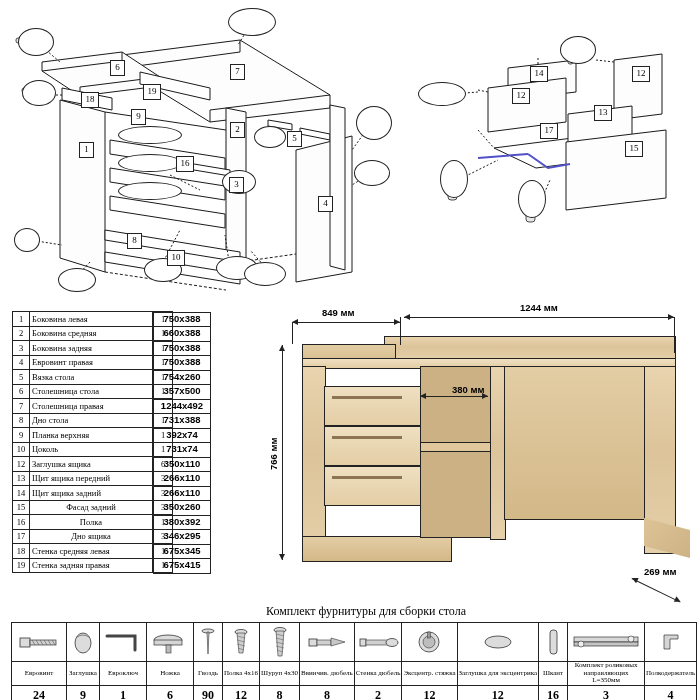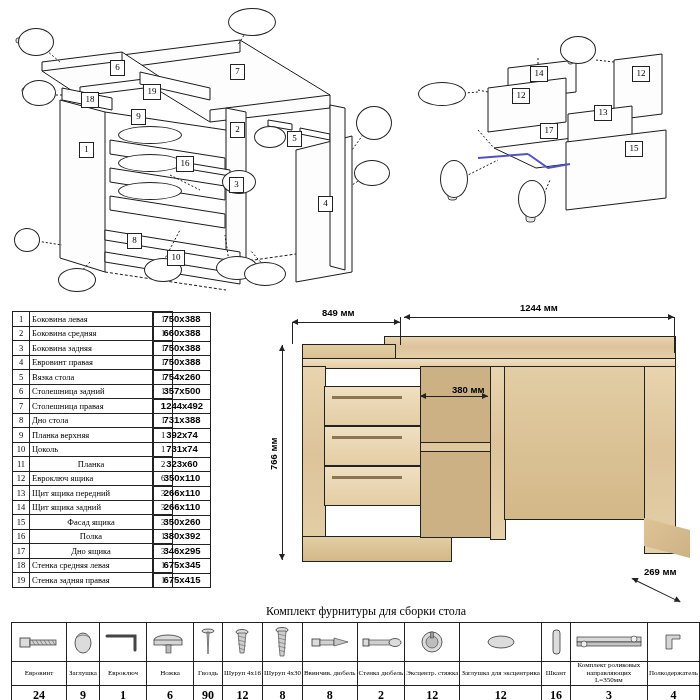--- a/index.html
+++ b/index.html
@@ -269,21 +269,21 @@
           <td class="q">1</td>
         </tr>
         <tr>
           <td class="n">5</td>
           <td class="nm">Вязка стола</td>
           <td class="dim">754x260</td>
           <td class="q">1</td>
         </tr>
         <tr>
           <td class="n">6</td>
-          <td class="nm">Столешница задний</td>
+          <td class="nm">Столешница стола</td>
           <td class="dim">357x500</td>
           <td class="q">1</td>
         </tr>
         <tr>
           <td class="n">7</td>
           <td class="nm">Столешница правая</td>
           <td class="dim">1244x492</td>
           <td class="q">1</td>
         </tr>
         <tr>
@@ -298,46 +298,40 @@
           <td class="dim">392x74</td>
           <td class="q">1</td>
         </tr>
         <tr>
           <td class="n">10</td>
           <td class="nm">Цоколь</td>
           <td class="dim">731x74</td>
           <td class="q">1</td>
         </tr>
         <tr>
-          <td class="n">11</td>
-          <td class="nm ctr">Планка</td>
-          <td class="dim">323x60</td>
-          <td class="q">2</td>
-        </tr>
-        <tr>
           <td class="n">12</td>
-          <td class="nm">Евроключ ящика</td>
+          <td class="nm">Заглушка ящика</td>
           <td class="dim">350х110</td>
           <td class="q">6</td>
         </tr>
         <tr>
           <td class="n">13</td>
           <td class="nm">Щит ящика передний</td>
           <td class="dim">266х110</td>
           <td class="q">3</td>
         </tr>
         <tr>
           <td class="n">14</td>
           <td class="nm">Щит ящика задний</td>
           <td class="dim">266х110</td>
           <td class="q">3</td>
         </tr>
         <tr>
           <td class="n">15</td>
-          <td class="nm ctr">Фасад ящика</td>
+          <td class="nm ctr">Фасад задний</td>
           <td class="dim">350x260</td>
           <td class="q">3</td>
         </tr>
         <tr>
           <td class="n">16</td>
           <td class="nm ctr">Полка</td>
           <td class="dim">380х392</td>
           <td class="q">1</td>
         </tr>
         <tr>
@@ -529,21 +523,21 @@
               </svg>
             </div>
           </td>
         </tr>
       <tr class="names" id="hw-names">
           <td>Евровинт</td>
           <td>Заглушка</td>
           <td>Евроключ</td>
           <td>Ножка</td>
           <td>Гвоздь</td>
-          <td>Шуруп 4x16</td>
+          <td>Полка 4x16</td>
           <td>Шуруп 4x30</td>
           <td>Ввинчив. дюбель</td>
           <td>Стенка дюбель</td>
           <td>Эксцентр. стяжка</td>
           <td>Заглушка для эксцентрика</td>
           <td>Шкант</td>
           <td>Комплект роликовых направляющих L=350мм</td>
           <td>Полкодержатель</td>
         </tr>
       <tr class="qty" id="hw-qty">

